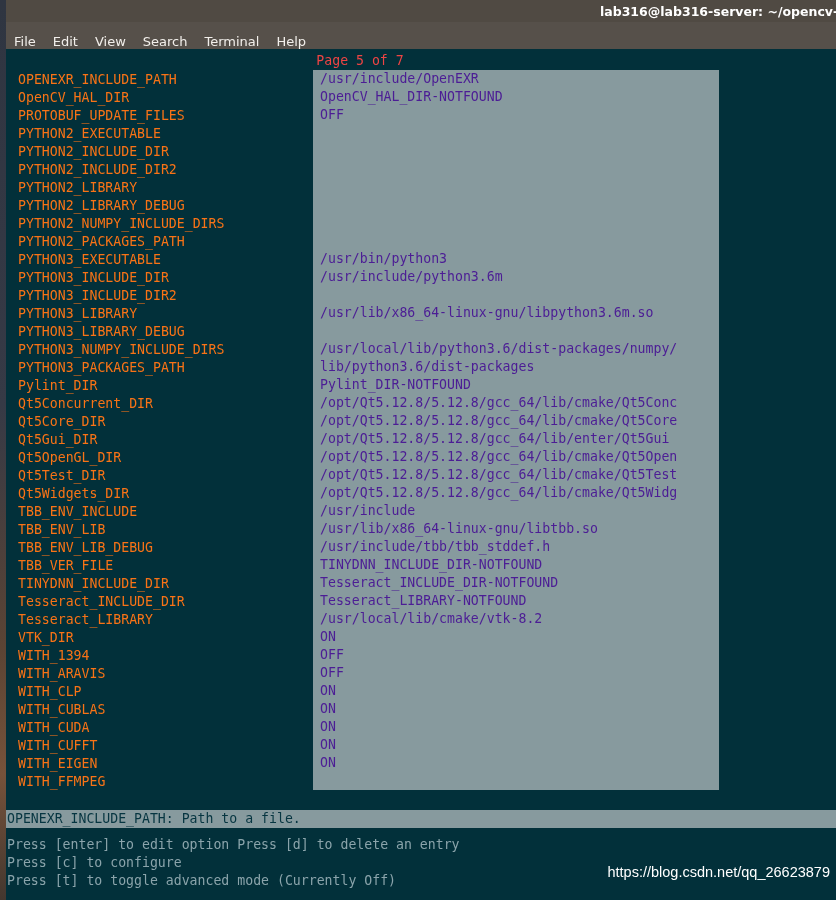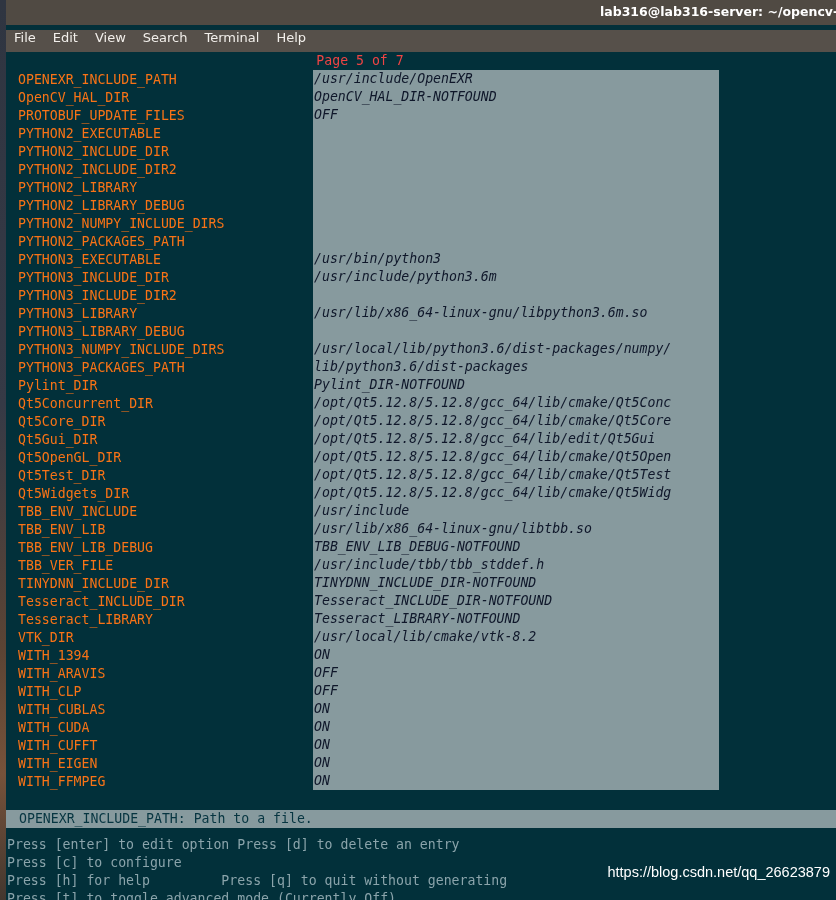--- a/index.html
+++ b/index.html
@@ -52,25 +52,25 @@
   #titlebar .title-text {
     position: absolute;
     left: 600px;
     top: 4px;
     letter-spacing: 0px;
   }
 
   
   #menubar {
     position: absolute;
-    left: 0; top: 30px;
+    left: 0; top: 22px;
     width: 836px; height: 27px;
     background: #56504a;
     display: flex;
-    align-items: flex-start;
+    align-items: flex-end;
     padding-left: 14px;
     box-sizing: border-box;
   }
   #menubar .menu-item {
     color: #f2efeb;
     font-family: "DejaVu Sans", "Liberation Sans", sans-serif;
     font-size: 13px;
     margin-right: 17px;
     cursor: default;
   }
@@ -119,42 +119,41 @@
     left: 313px;
     top: 18px;
     width: 406px;
     height: 720px;
     background: #879a9e;
     overflow: hidden;
   }
   #value-panel .vrow {
     height: 18px;
     line-height: 18px;
-    color: #0f172a;
+    color: #4c1d95;
     white-space: pre;
     overflow: hidden;
-    padding-left: 1px;
+    padding-left: 7px;
     box-sizing: border-box;
-    font-style: italic;
   }
 
   
   #status-bar {
     position: absolute;
     left: 6px;
     top: 758px;
     width: 830px;
     height: 18px;
     background: #879a9e;
     color: #063541;
     font-size: 13.2px;
     line-height: 18px;
     white-space: pre;
     overflow: hidden;
-    padding-left: 13px;
+    padding-left: 1px;
     box-sizing: border-box;
   }
   #help-lines {
     position: absolute;
     left: 7px;
     top: 776px;
     width: 829px;
     margin-top: 8px;
   }
   #help-lines .hrow {
@@ -259,47 +258,45 @@
         <div class="vrow">/usr/bin/python3</div>
         <div class="vrow">/usr/include/python3.6m</div>
         <div class="vrow"></div>
         <div class="vrow">/usr/lib/x86_64-linux-gnu/libpython3.6m.so</div>
         <div class="vrow"></div>
         <div class="vrow">/usr/local/lib/python3.6/dist-packages/numpy/</div>
         <div class="vrow">lib/python3.6/dist-packages</div>
         <div class="vrow">Pylint_DIR-NOTFOUND</div>
         <div class="vrow">/opt/Qt5.12.8/5.12.8/gcc_64/lib/cmake/Qt5Conc</div>
         <div class="vrow">/opt/Qt5.12.8/5.12.8/gcc_64/lib/cmake/Qt5Core</div>
-        <div class="vrow">/opt/Qt5.12.8/5.12.8/gcc_64/lib/edit/Qt5Gui</div>
+        <div class="vrow">/opt/Qt5.12.8/5.12.8/gcc_64/lib/enter/Qt5Gui</div>
         <div class="vrow">/opt/Qt5.12.8/5.12.8/gcc_64/lib/cmake/Qt5Open</div>
         <div class="vrow">/opt/Qt5.12.8/5.12.8/gcc_64/lib/cmake/Qt5Test</div>
         <div class="vrow">/opt/Qt5.12.8/5.12.8/gcc_64/lib/cmake/Qt5Widg</div>
         <div class="vrow">/usr/include</div>
         <div class="vrow">/usr/lib/x86_64-linux-gnu/libtbb.so</div>
-        <div class="vrow">TBB_ENV_LIB_DEBUG-NOTFOUND</div>
         <div class="vrow">/usr/include/tbb/tbb_stddef.h</div>
         <div class="vrow">TINYDNN_INCLUDE_DIR-NOTFOUND</div>
         <div class="vrow">Tesseract_INCLUDE_DIR-NOTFOUND</div>
         <div class="vrow">Tesseract_LIBRARY-NOTFOUND</div>
         <div class="vrow">/usr/local/lib/cmake/vtk-8.2</div>
         <div class="vrow">ON</div>
         <div class="vrow">OFF</div>
         <div class="vrow">OFF</div>
         <div class="vrow">ON</div>
         <div class="vrow">ON</div>
         <div class="vrow">ON</div>
         <div class="vrow">ON</div>
         <div class="vrow">ON</div>
       </div>
 
     <div id="status-bar">OPENEXR_INCLUDE_PATH: Path to a file.</div>
 
     <div id="help-lines">
         <div class="hrow">Press [enter] to edit option Press [d] to delete an entry</div>
         <div class="hrow">Press [c] to configure</div>
-        <div class="hrow">Press [h] for help         Press [q] to quit without generating</div>
         <div class="hrow">Press [t] to toggle advanced mode (Currently Off)</div>
       </div>
   </div>
 
   <div id="watermark">https://blog.csdn.net/qq_26623879</div>
 
 </div>
 
 </body></html>

